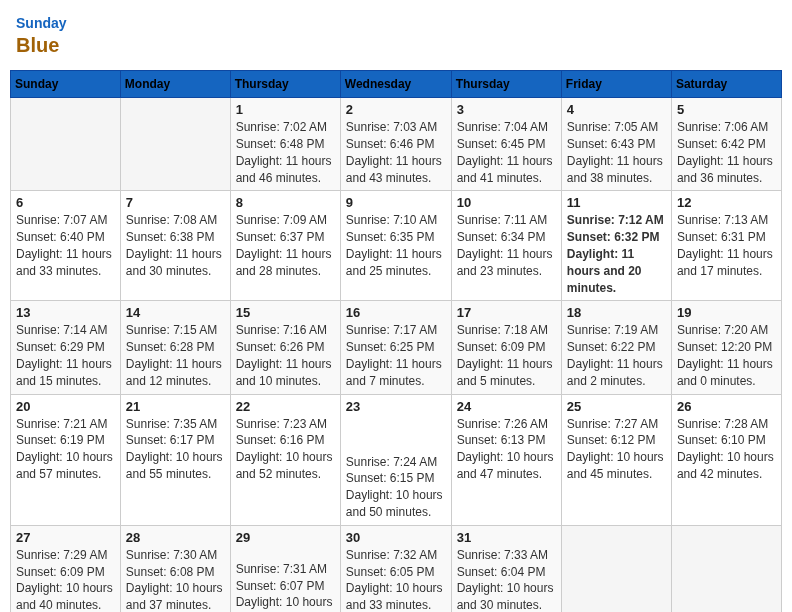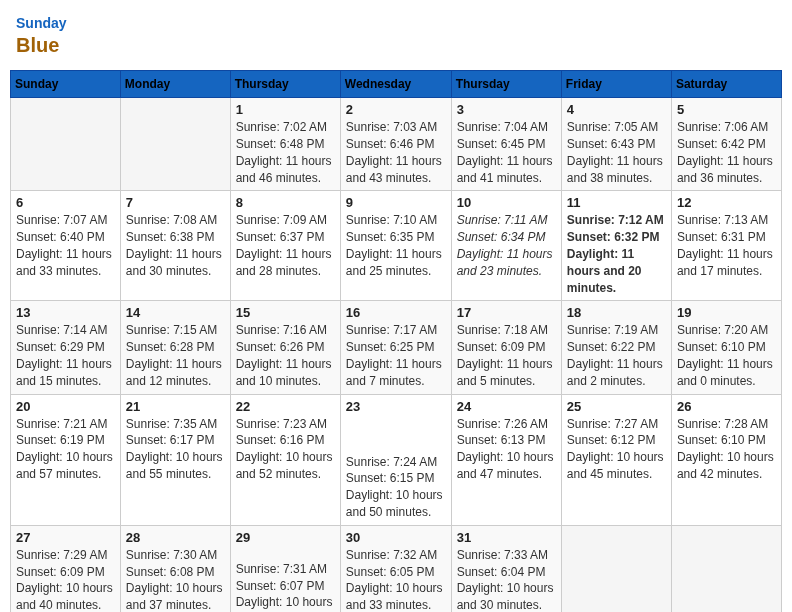--- a/index.html
+++ b/index.html
@@ -159,21 +159,21 @@
 Daylight: 11 hours and 28 minutes.</div>
         </td>
         <td>
           <div class="day-num">9</div>
           <div class="day-info" style="white-space: pre-line;">Sunrise: 7:10 AM
 Sunset: 6:35 PM
 Daylight: 11 hours and 25 minutes.</div>
         </td>
         <td>
           <div class="day-num">10</div>
-          <div class="day-info" style="white-space: pre-line; font-style: italic;">Sunrise: 7:11 AM
+          <div class="day-info" style="white-space: pre-line;">Sunrise: 7:11 AM
 Sunset: 6:34 PM
 Daylight: 11 hours and 23 minutes.</div>
         </td>
         <td>
           <div class="day-num">11</div>
           <div class="day-info" style="white-space: pre-line; font-weight: bold;">Sunrise: 7:12 AM
 Sunset: 6:32 PM
 Daylight: 11 hours and 20 minutes.</div>
         </td>
         <td>
@@ -216,21 +216,21 @@
         </td>
         <td>
           <div class="day-num">18</div>
           <div class="day-info" style="white-space: pre-line;">Sunrise: 7:19 AM
 Sunset: 6:22 PM
 Daylight: 11 hours and 2 minutes.</div>
         </td>
         <td>
           <div class="day-num">19</div>
           <div class="day-info" style="white-space: pre-line;">Sunrise: 7:20 AM
-Sunset: 6:10 PM
+Sunset: 12:20 PM
 Daylight: 11 hours and 0 minutes.</div>
         </td>
       </tr>
       <tr>
         <td>
           <div class="day-num">20</div>
           <div class="day-info" style="white-space: pre-line;">Sunrise: 7:21 AM
 Sunset: 6:19 PM
 Daylight: 10 hours and 57 minutes.</div>
         </td>

